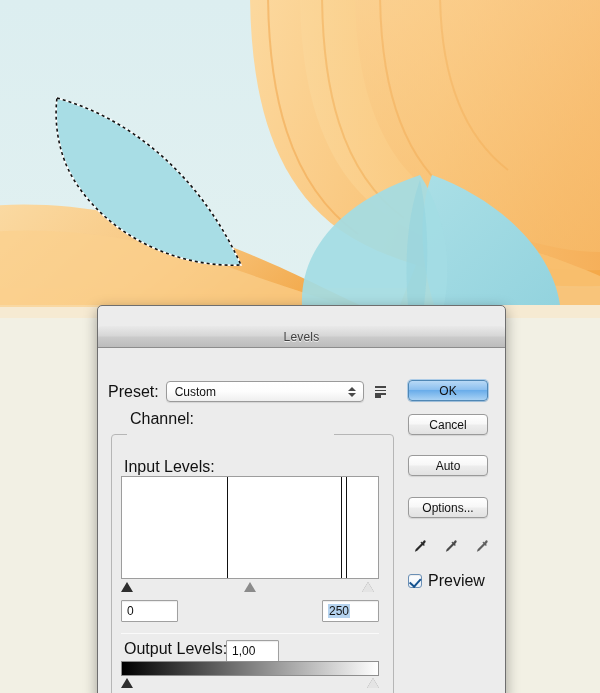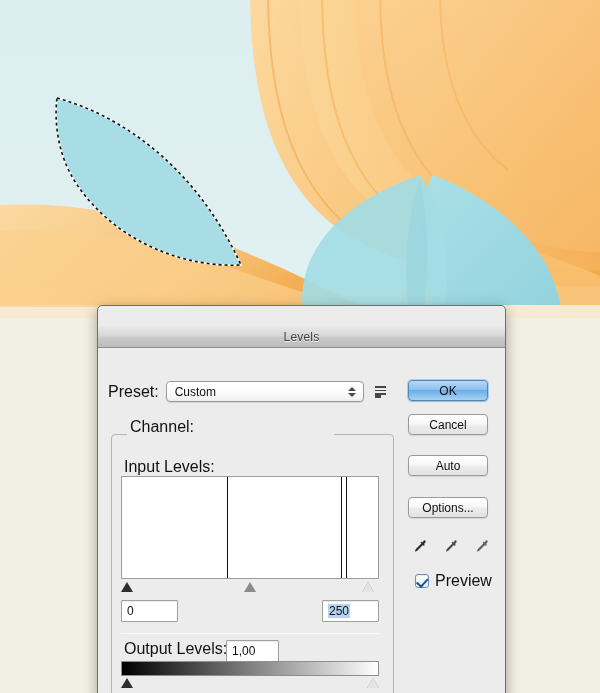--- a/index.html
+++ b/index.html
@@ -102,21 +102,21 @@
     width: 283px; height: 274px;
     border: 1px solid #b6b6b6;
     border-radius: 4px;
     background: transparent;
   }
   #group-notch {
     position: absolute; left: 29px; top: 80px;
     width: 207px; height: 14px; background: #ececec;
   }
   #channel-row {
-    position: absolute; left: 32px; top: 70px;
+    position: absolute; left: 32px; top: 62px;
     display: flex; align-items: center; gap: 7px; z-index: 3;
   }
   #channel-popup { width: 129px; }
 
   
   #input-levels-label { position: absolute; left: 26px; top: 110px; }
 
   #histogram {
     position: absolute; left: 23px; top: 128px;
     width: 258px; height: 103px;
@@ -213,21 +213,21 @@
   
   #eyedroppers {
     position: absolute; left: 313px; top: 188px;
     width: 80px; height: 22px;
     display: flex; align-items: center; gap: 13px;
   }
   .dropper { width: 18px; height: 18px; }
 
   
   #preview-row {
-    position: absolute; left: 317px; top: 224px;
+    position: absolute; left: 310px; top: 224px;
     display: flex; align-items: center; gap: 6px;
   }
   #preview-box {
     width: 14px; height: 14px;
     border: 1px solid #6a8fb5;
     border-radius: 3px;
     background: linear-gradient(to bottom,#ffffff,#e9f1fa);
     position: relative;
     box-shadow: inset 0 1px 1px rgba(0,0,0,.08);
   }

